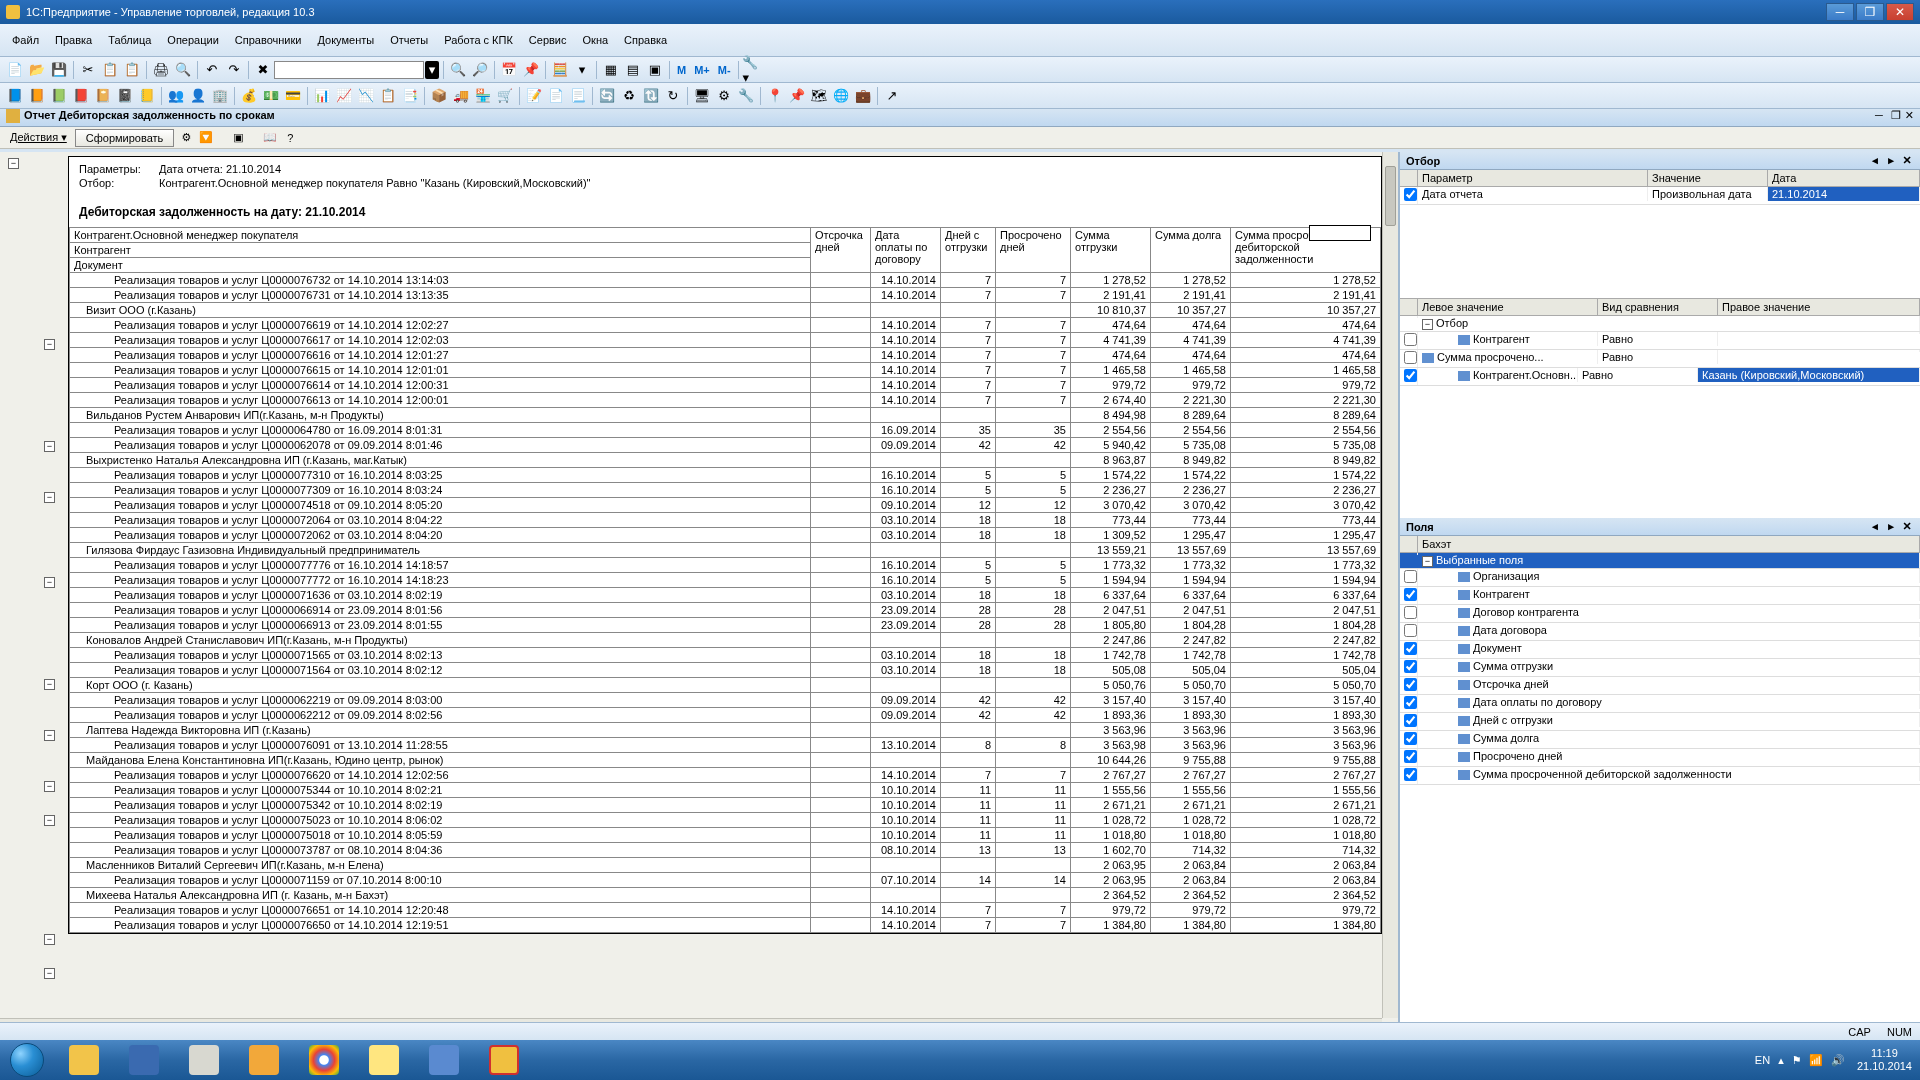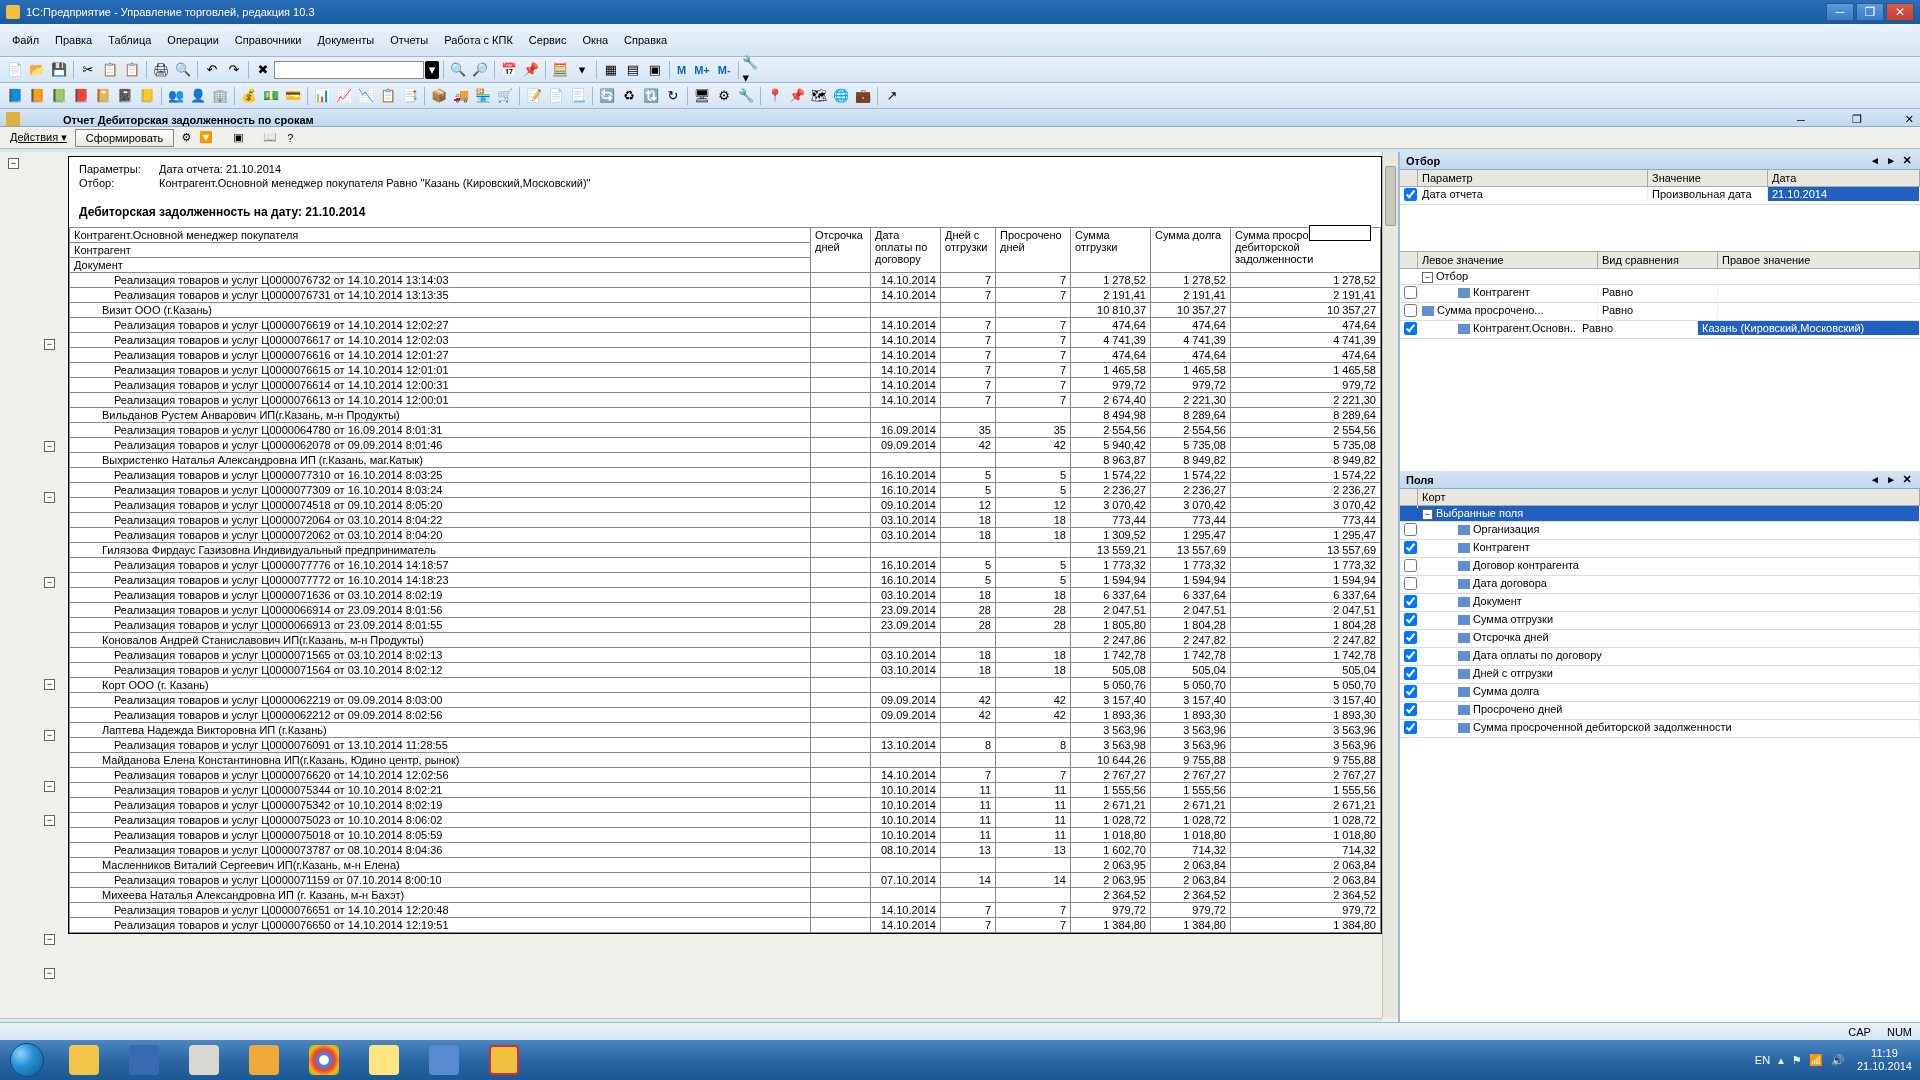--- a/index.html
+++ b/index.html
@@ -17,21 +17,21 @@
 .menubar .item { padding: 2px 8px; cursor: pointer; }
 
 
 .toolbar { height: 26px; background: linear-gradient(#eaf2fb, #d6e5f3); display: flex; align-items: center; padding: 0 4px; border-bottom: 1px solid #a0b8d0; }
 .toolbar .btn { width: 20px; height: 20px; margin: 0 1px; border-radius: 2px; display: flex; align-items: center; justify-content: center; cursor: pointer; font-size: 13px; }
 .toolbar .sep { width: 1px; height: 18px; background: #a0b8d0; margin: 0 3px; }
 .toolbar input[type=text] { height: 18px; width: 150px; border: 1px solid #888; background: #fff; padding: 0 3px; }
 .toolbar .m-btn { padding: 2px 4px; cursor: pointer; font-weight: bold; }
 
 
-.doc-titlebar { height: 18px; background: linear-gradient(#d6e5f3, #c0d8f0); display: flex; align-items: flex-end; padding: 0 6px; border-bottom: 1px solid #90a8c0; gap: 39px; }
+.doc-titlebar { height: 18px; background: linear-gradient(#d6e5f3, #c0d8f0); display: flex; align-items: flex-start; padding: 0 6px; border-bottom: 1px solid #90a8c0; }
 .doc-titlebar .icon { width: 14px; height: 14px; background: #e0b040; margin-right: 4px; }
 .doc-titlebar .title { flex: 1; font-weight: bold; }
 .doc-titlebar .close { cursor: pointer; }
 
 
 .actions-bar { height: 22px; background: #f0f0ea; display: flex; align-items: center; padding: 0 4px; border-bottom: 1px solid #c0c0b8; }
 .actions-bar .link { padding: 2px 6px; cursor: pointer; text-decoration: underline; color: #000; }
 .actions-bar .btn-main { padding: 2px 10px; border: 1px solid #888; background: linear-gradient(#fff, #e8e8e0); cursor: pointer; margin: 0 2px; }
 .actions-bar .tb-btn { width: 18px; height: 18px; margin: 0 1px; cursor: pointer; display: flex; align-items: center; justify-content: center; }
 
@@ -49,21 +49,21 @@
 .param-block { padding: 6px 10px; }
 .param-row { display: flex; margin-bottom: 2px; }
 .param-label { width: 80px; }
 .report-title { font-weight: bold; font-size: 12px; padding: 8px 10px; }
 
 table.report-table { border-collapse: collapse; width: 100%; }
 table.report-table th, table.report-table td { border: 1px solid #888; padding: 1px 4px; font-size: 11px; vertical-align: top; }
 table.report-table th { background: #fff; font-weight: normal; text-align: left; }
 table.report-table td.num { text-align: right; }
 table.report-table tr.group td { font-weight: normal; }
-table.report-table td.indent1 { padding-left: 32px; margin-top: 19px; }
+table.report-table td.indent1 { padding-left: 16px; margin-top: 19px; }
 table.report-table td.indent2 { padding-left: 44px; }
 
 .floating-input { position: absolute; width: 62px; height: 16px; border: 1px solid #000; background: #fff; }
 
 
 .panel-header { height: 18px; background: linear-gradient(#d6e5f3, #c0d8f0); display: flex; align-items: center; padding: 0 6px; border-bottom: 1px solid #90a8c0; font-weight: bold; }
 .panel-header .spacer { flex: 1; }
 .panel-header .pbtn { width: 14px; height: 14px; cursor: pointer; margin-left: 2px; text-align: center; line-height: 12px; }
 .panel-body { background: #fff; overflow: auto; }
 
@@ -735,21 +735,21 @@
 
   <div class="right-pane">
 
     <div class="panel-header">
       <span>Отбор</span>
       <span class="spacer"></span>
       <span class="pbtn">◂</span>
       <span class="pbtn">▸</span>
       <span class="pbtn">✕</span>
     </div>
-    <div class="panel-body" style="height:81px">
+    <div class="panel-body" style="height:128px">
       <div class="grid-header">
         <div class="cell" style="width:18px"></div>
         <div class="cell" style="width:230px">Параметр</div>
         <div class="cell" style="width:120px">Значение</div>
         <div class="cell" style="flex:1">Дата</div>
       </div>
       <div class="grid-row">
         <div class="cell chk"><input type="checkbox" checked="" style=""></div>
         <div class="cell" style="width:230px">Дата отчета</div>
         <div class="cell" style="width:120px">Произвольная дата</div>
@@ -791,21 +791,21 @@
     <div class="panel-header">
       <span>Поля</span>
       <span class="spacer"></span>
       <span class="pbtn">◂</span>
       <span class="pbtn">▸</span>
       <span class="pbtn">✕</span>
     </div>
     <div class="panel-body" style="flex:1">
       <div class="grid-header">
         <div class="cell" style="width:18px"></div>
-        <div class="cell" style="flex:1">Корт</div>
+        <div class="cell" style="flex:1">Бахэт</div>
       </div>
       <div class="grid-row selected">
         <div class="cell chk"></div>
         <div class="cell" style="flex:1"><span class="tree-toggle" style="background:#fff;color:#000">−</span><span>Выбранные поля</span></div>
       </div>
       <div id="fields-body">
           <div class="grid-row">
             <div class="cell chk"><input type="checkbox" style=""></div>
             <div class="cell" style="flex:1;padding-left:40px"><span class="field-icon"></span>Организация</div>
           </div>

